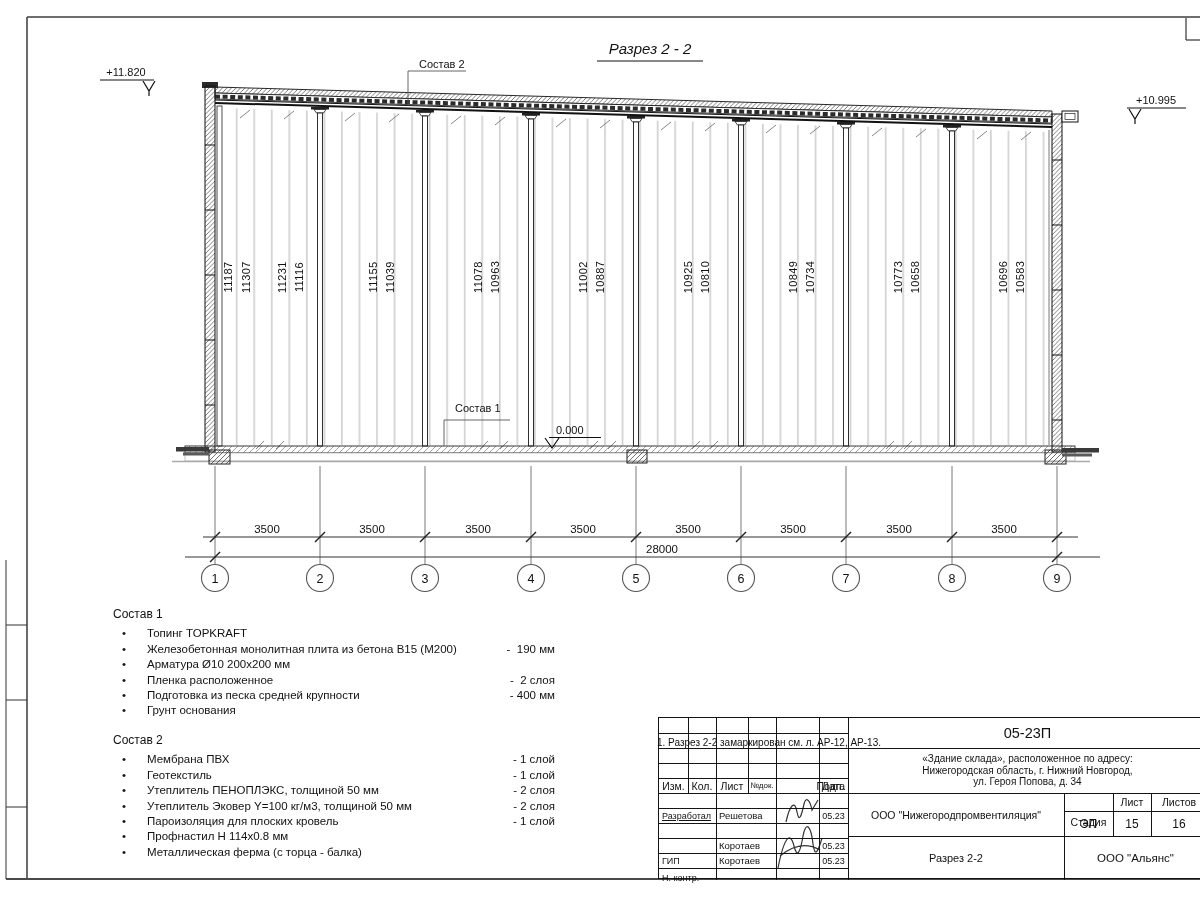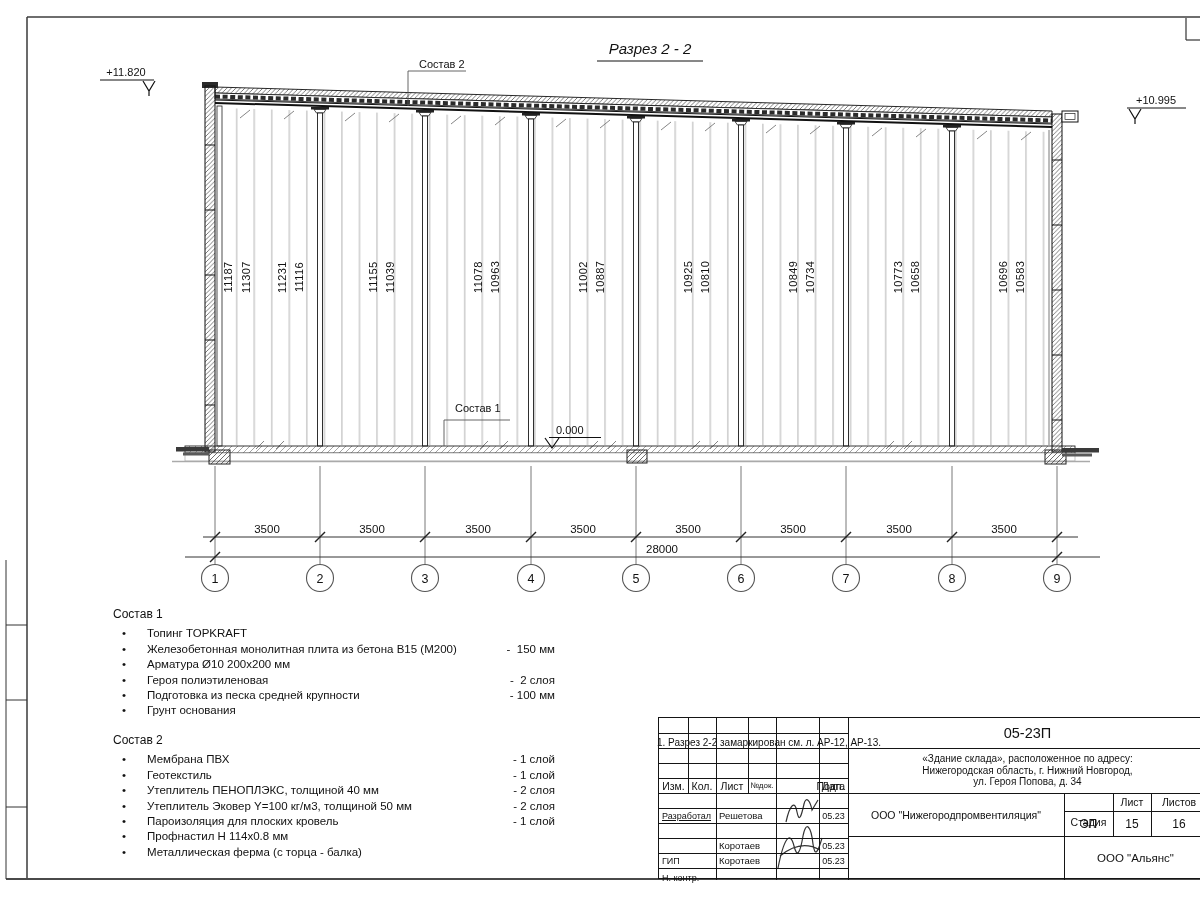--- a/index.html
+++ b/index.html
@@ -320,36 +320,36 @@
 <div class="abs comp" style="left:113px;top:607px;">
   <div class="comp-h">Состав 1</div>
   <div class="comp-row">
       <span class="b">•</span>
       <span class="n">Топинг TOPKRAFT</span>
       <span class="q"></span>
     </div>
   <div class="comp-row">
       <span class="b">•</span>
       <span class="n">Железобетонная монолитная плита из бетона В15 (М200)</span>
-      <span class="q">-  150 мм</span>
+      <span class="q">-  190 мм</span>
     </div>
   <div class="comp-row">
       <span class="b">•</span>
       <span class="n">Арматура Ø10 200х200 мм</span>
       <span class="q"></span>
     </div>
   <div class="comp-row">
       <span class="b">•</span>
-      <span class="n">Героя полиэтиленовая</span>
+      <span class="n">Пленка расположенное</span>
       <span class="q">-  2 слоя</span>
     </div>
   <div class="comp-row">
       <span class="b">•</span>
       <span class="n">Подготовка из песка средней крупности</span>
-      <span class="q">- 100 мм</span>
+      <span class="q">- 400 мм</span>
     </div>
   <div class="comp-row">
       <span class="b">•</span>
       <span class="n">Грунт основания</span>
       <span class="q"></span>
     </div>
 </div>
 
 <div class="abs comp" style="left:113px;top:733px;">
   <div class="comp-h">Состав 2</div>
@@ -358,21 +358,21 @@
       <span class="n">Мембрана ПВХ</span>
       <span class="q">- 1 слой</span>
     </div>
   <div class="comp-row">
       <span class="b">•</span>
       <span class="n">Геотекстиль</span>
       <span class="q">- 1 слой</span>
     </div>
   <div class="comp-row">
       <span class="b">•</span>
-      <span class="n">Утеплитель ПЕНОПЛЭКС, толщиной 40 мм</span>
+      <span class="n">Утеплитель ПЕНОПЛЭКС, толщиной 50 мм</span>
       <span class="q">- 2 слоя</span>
     </div>
   <div class="comp-row">
       <span class="b">•</span>
       <span class="n">Утеплитель Эковер Y=100 кг/м3, толщиной 50 мм</span>
       <span class="q">- 2 слоя</span>
     </div>
   <div class="comp-row">
       <span class="b">•</span>
       <span class="n">Пароизоляция для плоских кровель</span>
@@ -439,14 +439,15 @@
     <div>Нижегородская область, г. Нижний Новгород,</div>
     <div>ул. Героя Попова, д. 34</div>
   </div>
   <div class="cell" style="left:189px;top:75px;width:216px;height:43px;font-size:10.5px;">ООО "Нижегородпромвентиляция"</div>
   <div class="cell" style="left:405px;top:75px;width:49px;height:18px;font-size:10.5px;margin-top:20px;">Стадия</div>
   <div class="cell" style="left:454px;top:75px;width:38px;height:18px;font-size:10.5px;">Лист</div>
   <div class="cell" style="left:492px;top:75px;width:56px;height:18px;font-size:10.5px;">Листов</div>
   <div class="cell" style="left:405px;top:93px;width:49px;height:25px;font-size:12px;">ЭП</div>
   <div class="cell" style="left:454px;top:93px;width:38px;height:25px;font-size:12px;">15</div>
   <div class="cell" style="left:492px;top:93px;width:56px;height:25px;font-size:12px;">16</div>
+  <div class="cell" style="left:189px;top:118px;width:216px;height:44px;font-size:11px;">Разрез 2-2</div>
   <div class="cell" style="left:405px;top:118px;width:143px;height:44px;font-size:11.5px;">ООО "Альянс"</div>
 </div>
 
 </body></html>

